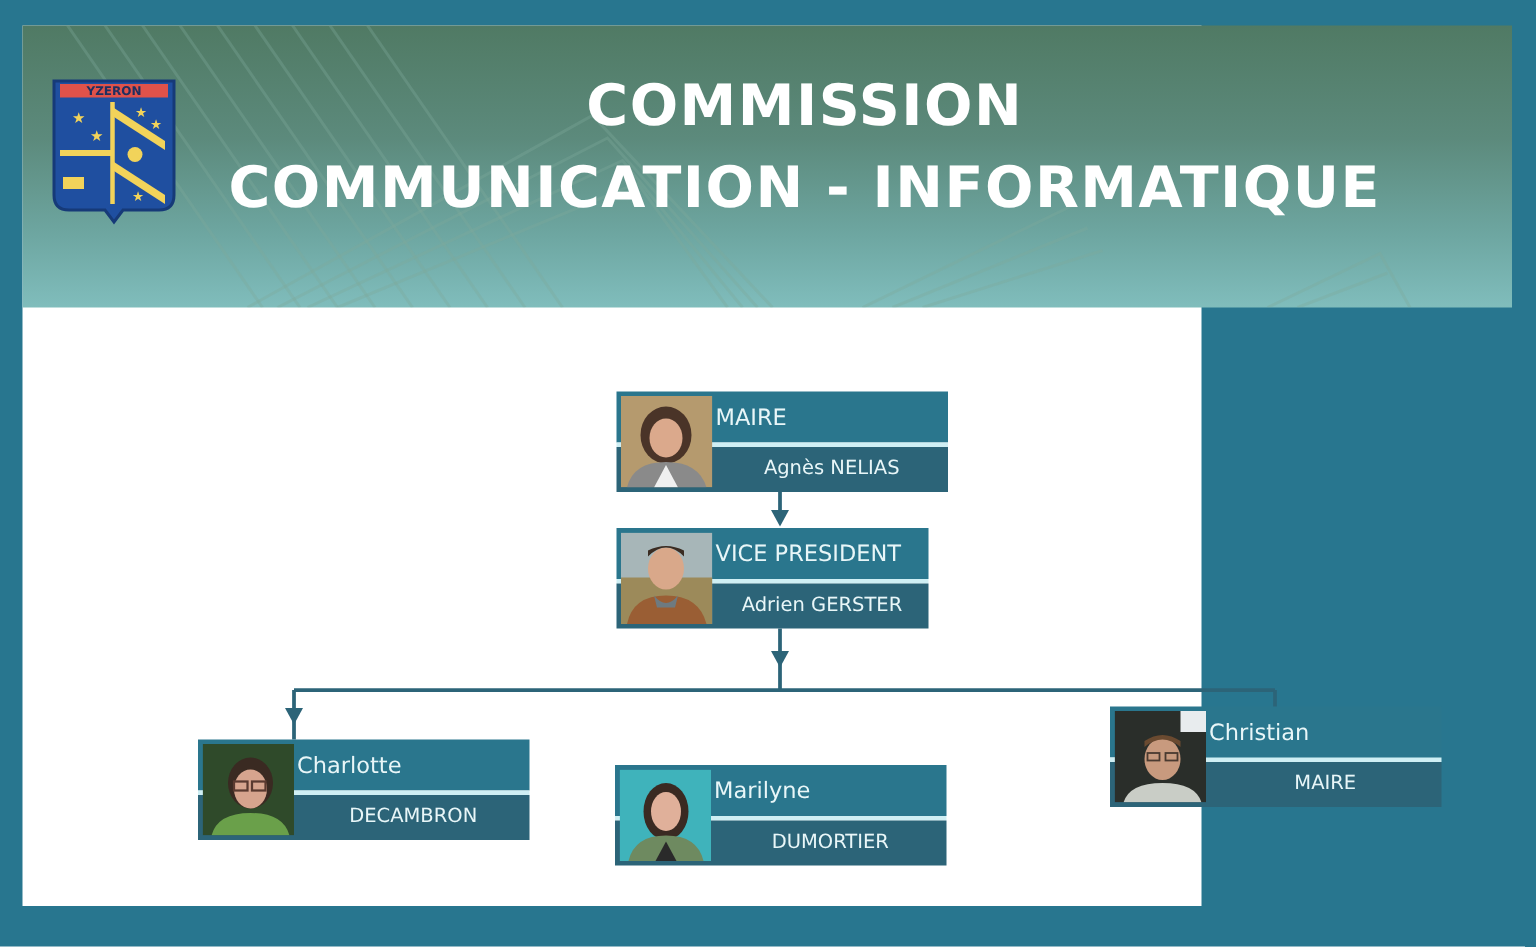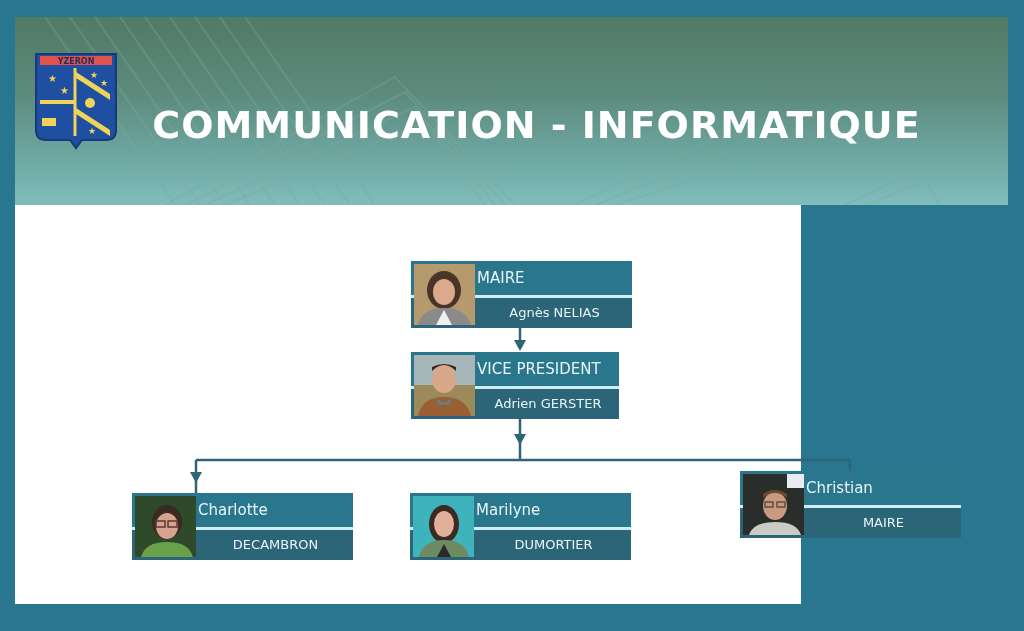--- a/index.html
+++ b/index.html
@@ -68,20 +68,21 @@
       <path d="M42 56 L76 78 L76 84 L42 62 Z" fill="#f2d35a"></path>
       <rect x="6" y="48" width="34" height="4" fill="#f2d35a"></rect>
       <text x="14" y="30" font-size="10" fill="#f2d35a">★</text>
       <text x="26" y="42" font-size="10" fill="#f2d35a">★</text>
       <text x="56" y="26" font-size="9" fill="#f2d35a">★</text>
       <text x="66" y="34" font-size="9" fill="#f2d35a">★</text>
       <text x="54" y="82" font-size="9" fill="#f2d35a">★</text>
       <circle cx="56" cy="51" r="5" fill="#f2d35a"></circle>
       <rect x="8" y="66" width="14" height="8" fill="#f2d35a"></rect>
     </svg>
+    <div class="title l1">COMMISSION</div>
     <div class="title l2">COMMUNICATION - INFORMATIQUE</div>
   </div>
 </div>
 
 <svg class="connectors" width="1024" height="631">
   <g stroke="#2c6478" stroke-width="2.5" fill="#2c6478">
     <line x1="520" y1="327" x2="520" y2="342"></line>
     <path d="M514 340 L526 340 L520 351 Z" stroke="none"></path>
     <line x1="520" y1="419" x2="520" y2="460"></line>
     <path d="M514 434 L526 434 L520 445 Z" stroke="none"></path>
@@ -133,21 +134,21 @@
         <rect width="61" height="61" fill="#2f4a2a"></rect>
         <ellipse cx="32" cy="26" rx="15" ry="17" fill="#3a2a22"></ellipse>
         <ellipse cx="32" cy="30" rx="11" ry="13" fill="#d6a48e"></ellipse>
         <rect x="21" y="25" width="9" height="6" fill="none" stroke="#5a3a30" stroke-width="1.5"></rect>
         <rect x="33" y="25" width="9" height="6" fill="none" stroke="#5a3a30" stroke-width="1.5"></rect>
         <path d="M6 61 Q10 46 32 46 Q54 46 58 61 Z" fill="#6aa04a"></path>
       </svg>
   </div>
 </div>
 
-<div class="node" style="left:410px; top:493px; width:221px;">
+<div class="node" style="left:410px; top:510px; width:221px;">
   <div class="row1">Marilyne</div>
   <div class="sep"></div>
   <div class="row2">DUMORTIER</div>
   <div class="photo">
     <svg width="61" height="61">
         <rect width="61" height="61" fill="#3fb3bb"></rect>
         <ellipse cx="31" cy="28" rx="15" ry="19" fill="#3a2a22"></ellipse>
         <ellipse cx="31" cy="28" rx="10" ry="13" fill="#e0b09a"></ellipse>
         <path d="M6 61 Q10 44 31 44 Q52 44 56 61 Z" fill="#6e8a60"></path>
         <path d="M24 61 L31 48 L38 61 Z" fill="#2a2a2a"></path>

